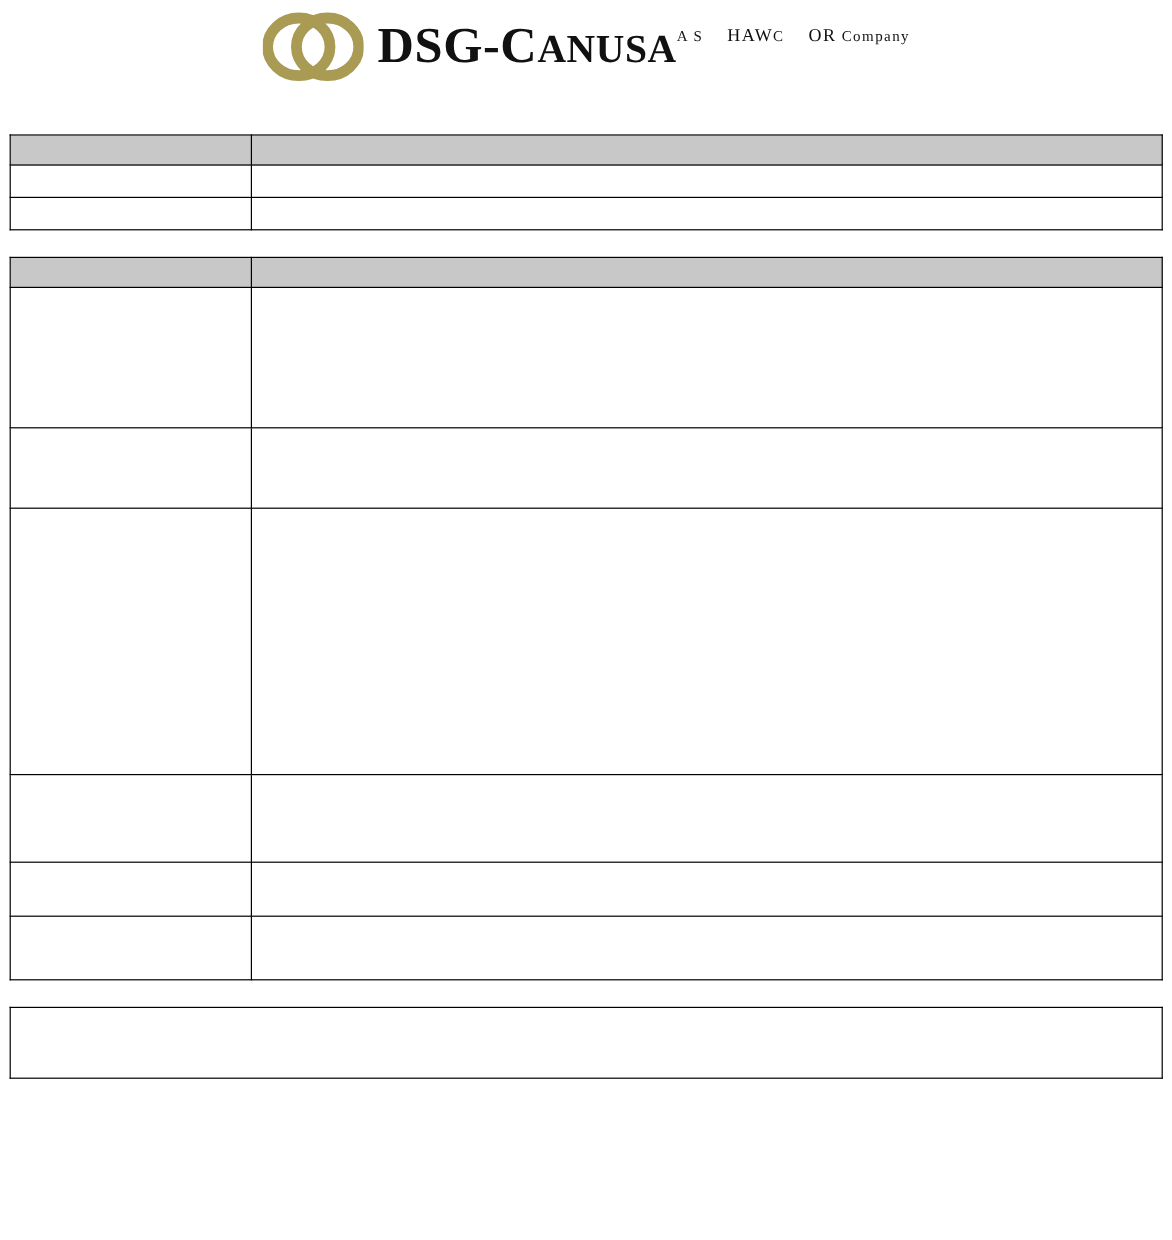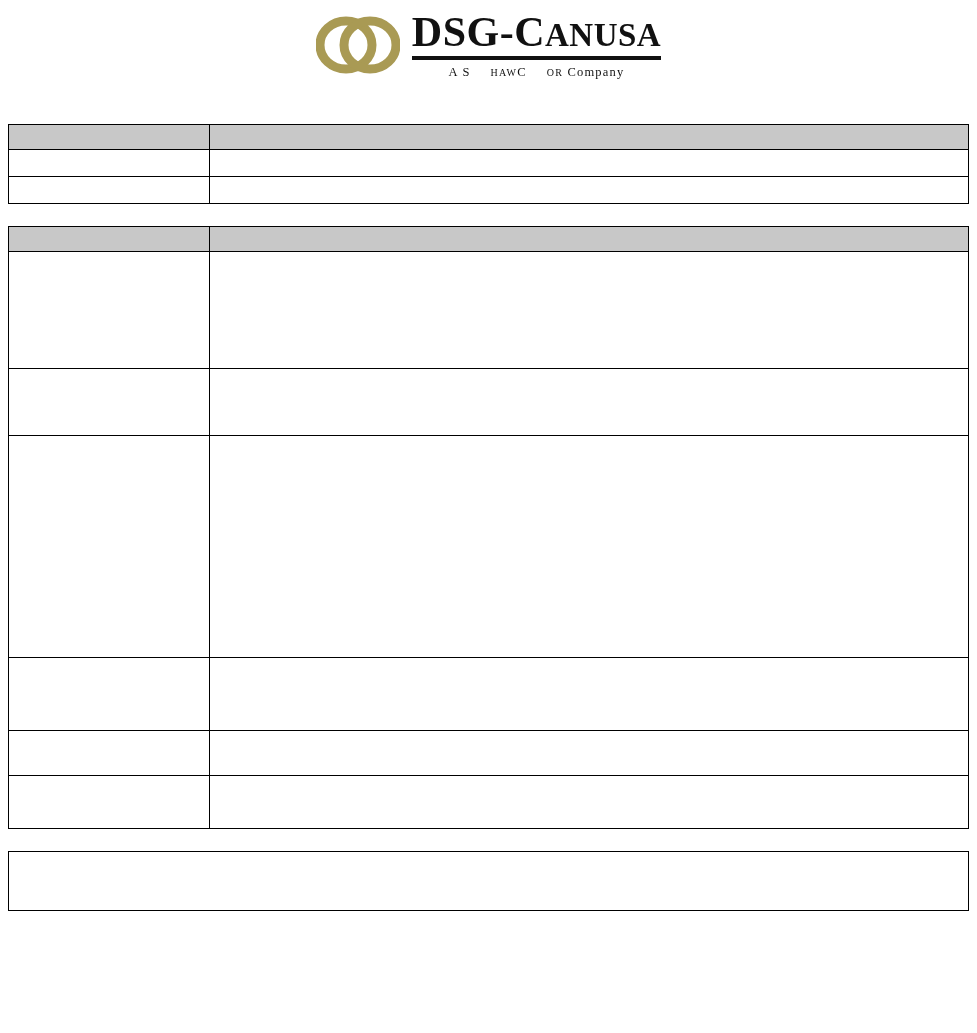--- a/index.html
+++ b/index.html
@@ -30,21 +30,21 @@
     justify-content: center;
   }
   .logo-mark {
     width: 84px;
     height: 58px;
     margin-right: 12px;
     flex: 0 0 auto;
   }
   .logo-text-wrap {
     display: flex;
-    flex-direction: column;
+    flex-direction: row;
     justify-content: center;
   }
   .logo-wordmark {
     font-family: "Liberation Serif", serif;
     font-size: 42px;
     font-weight: bold;
     letter-spacing: 0.5px;
     line-height: 1.05;
     color: #111111;
     white-space: nowrap;
@@ -61,21 +61,21 @@
   .logo-tagline {
     font-family: "Liberation Serif", serif;
     font-size: 12.5px;
     letter-spacing: 1.2px;
     color: #111111;
     text-align: center;
     margin-top: 5px;
     white-space: nowrap;
   }
   .logo-tagline .tag-small {
-    font-size: 10px;
+    font-size: 15px;
     padding-left: 20px;
   }
 
   
   .doc {
     padding: 0 8px;
     box-sizing: border-box;
     width: 977px;
   }
   table.doc-table {

